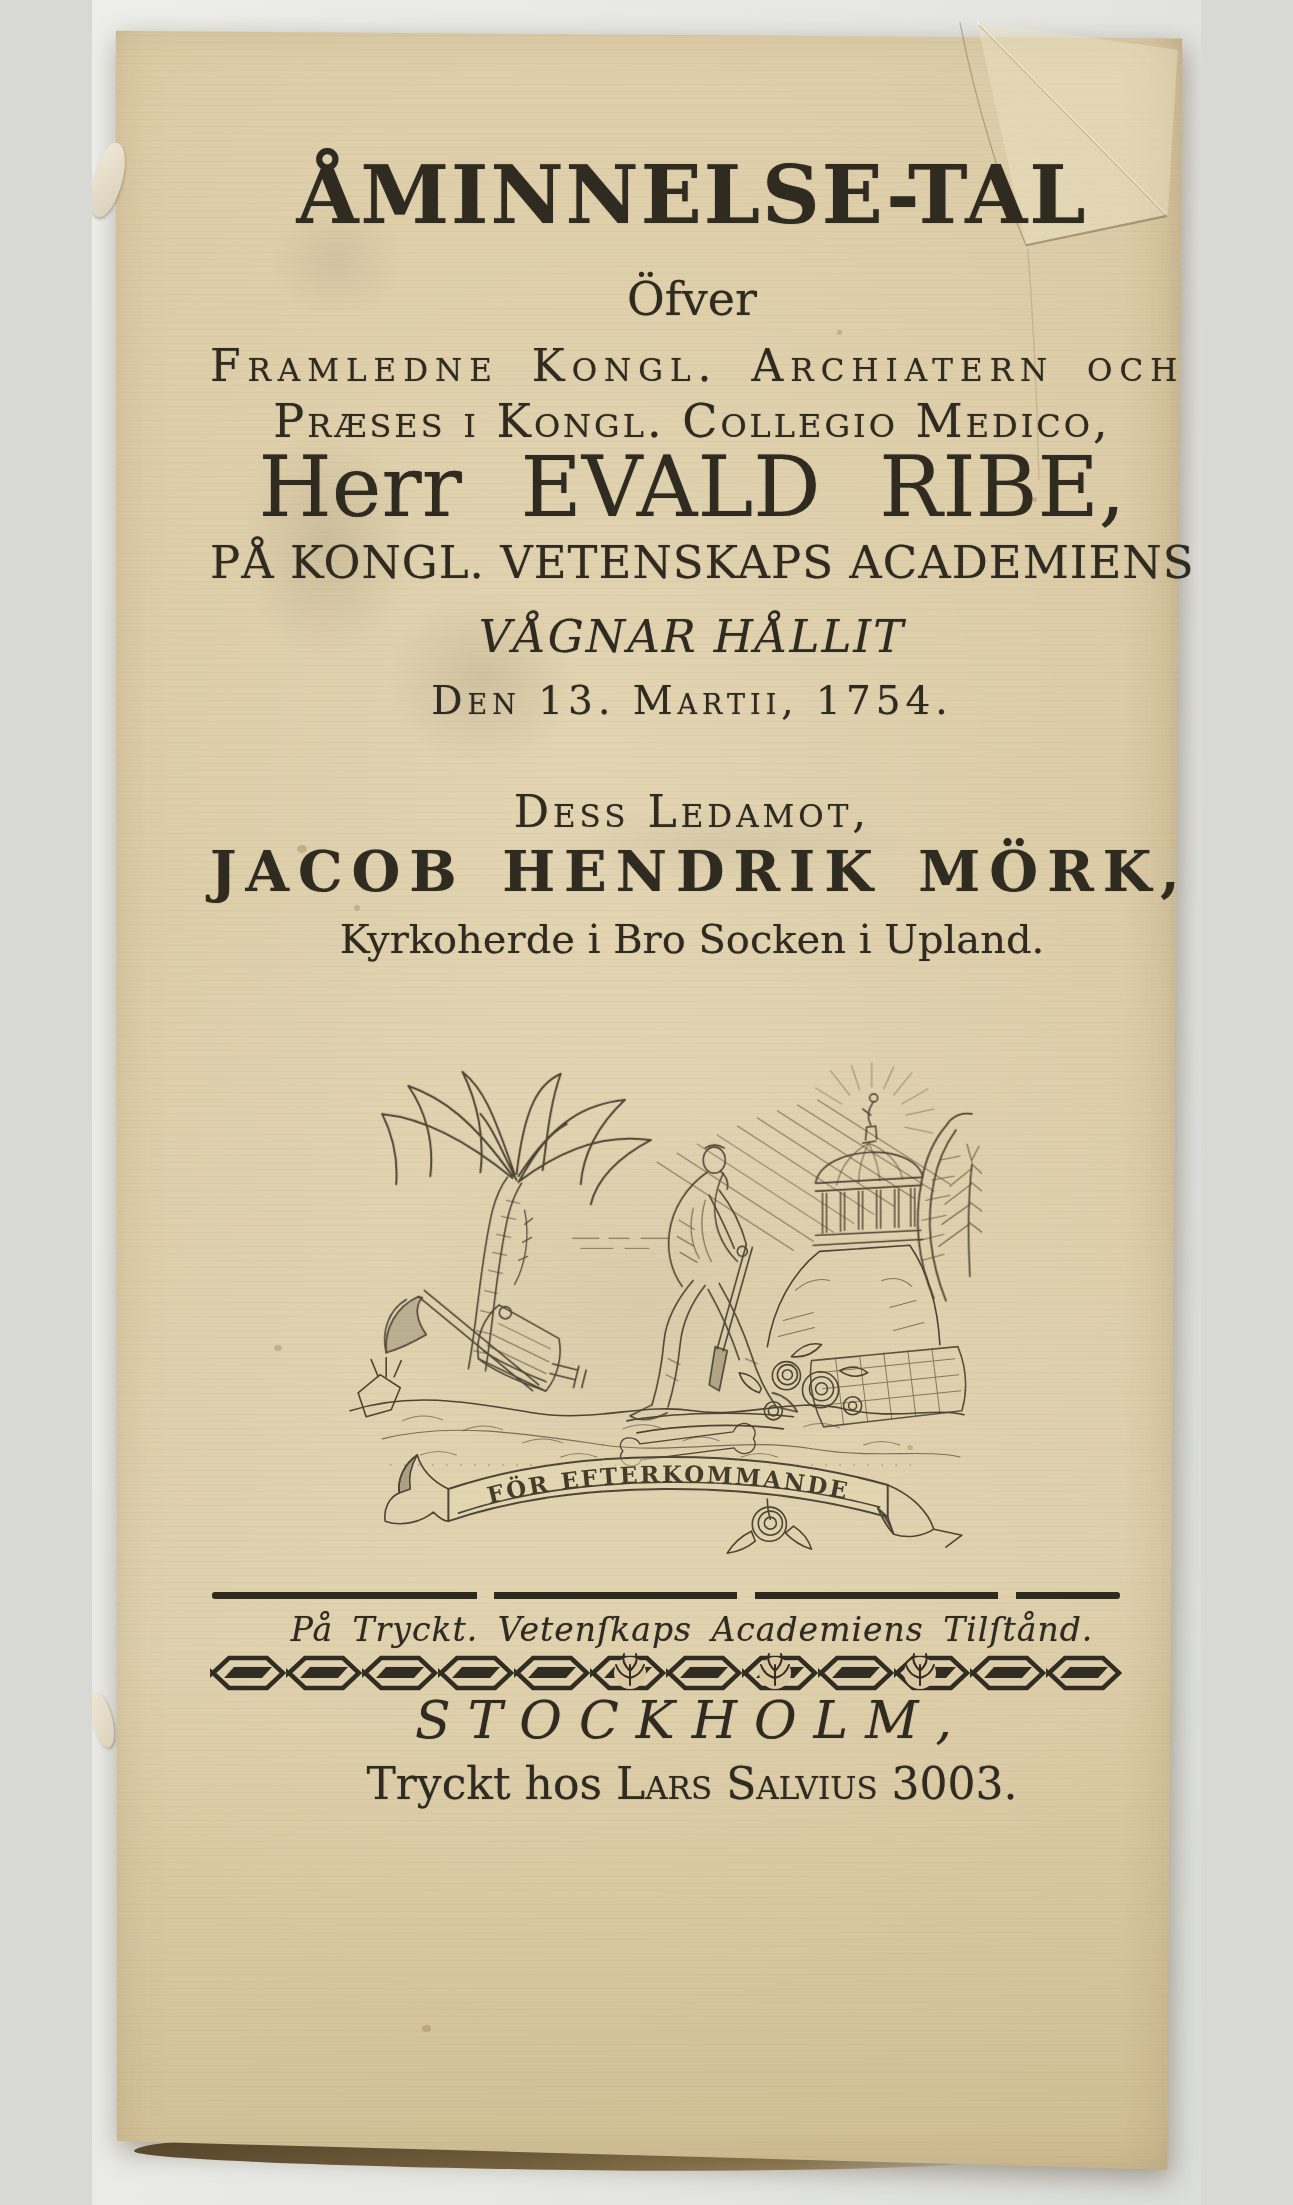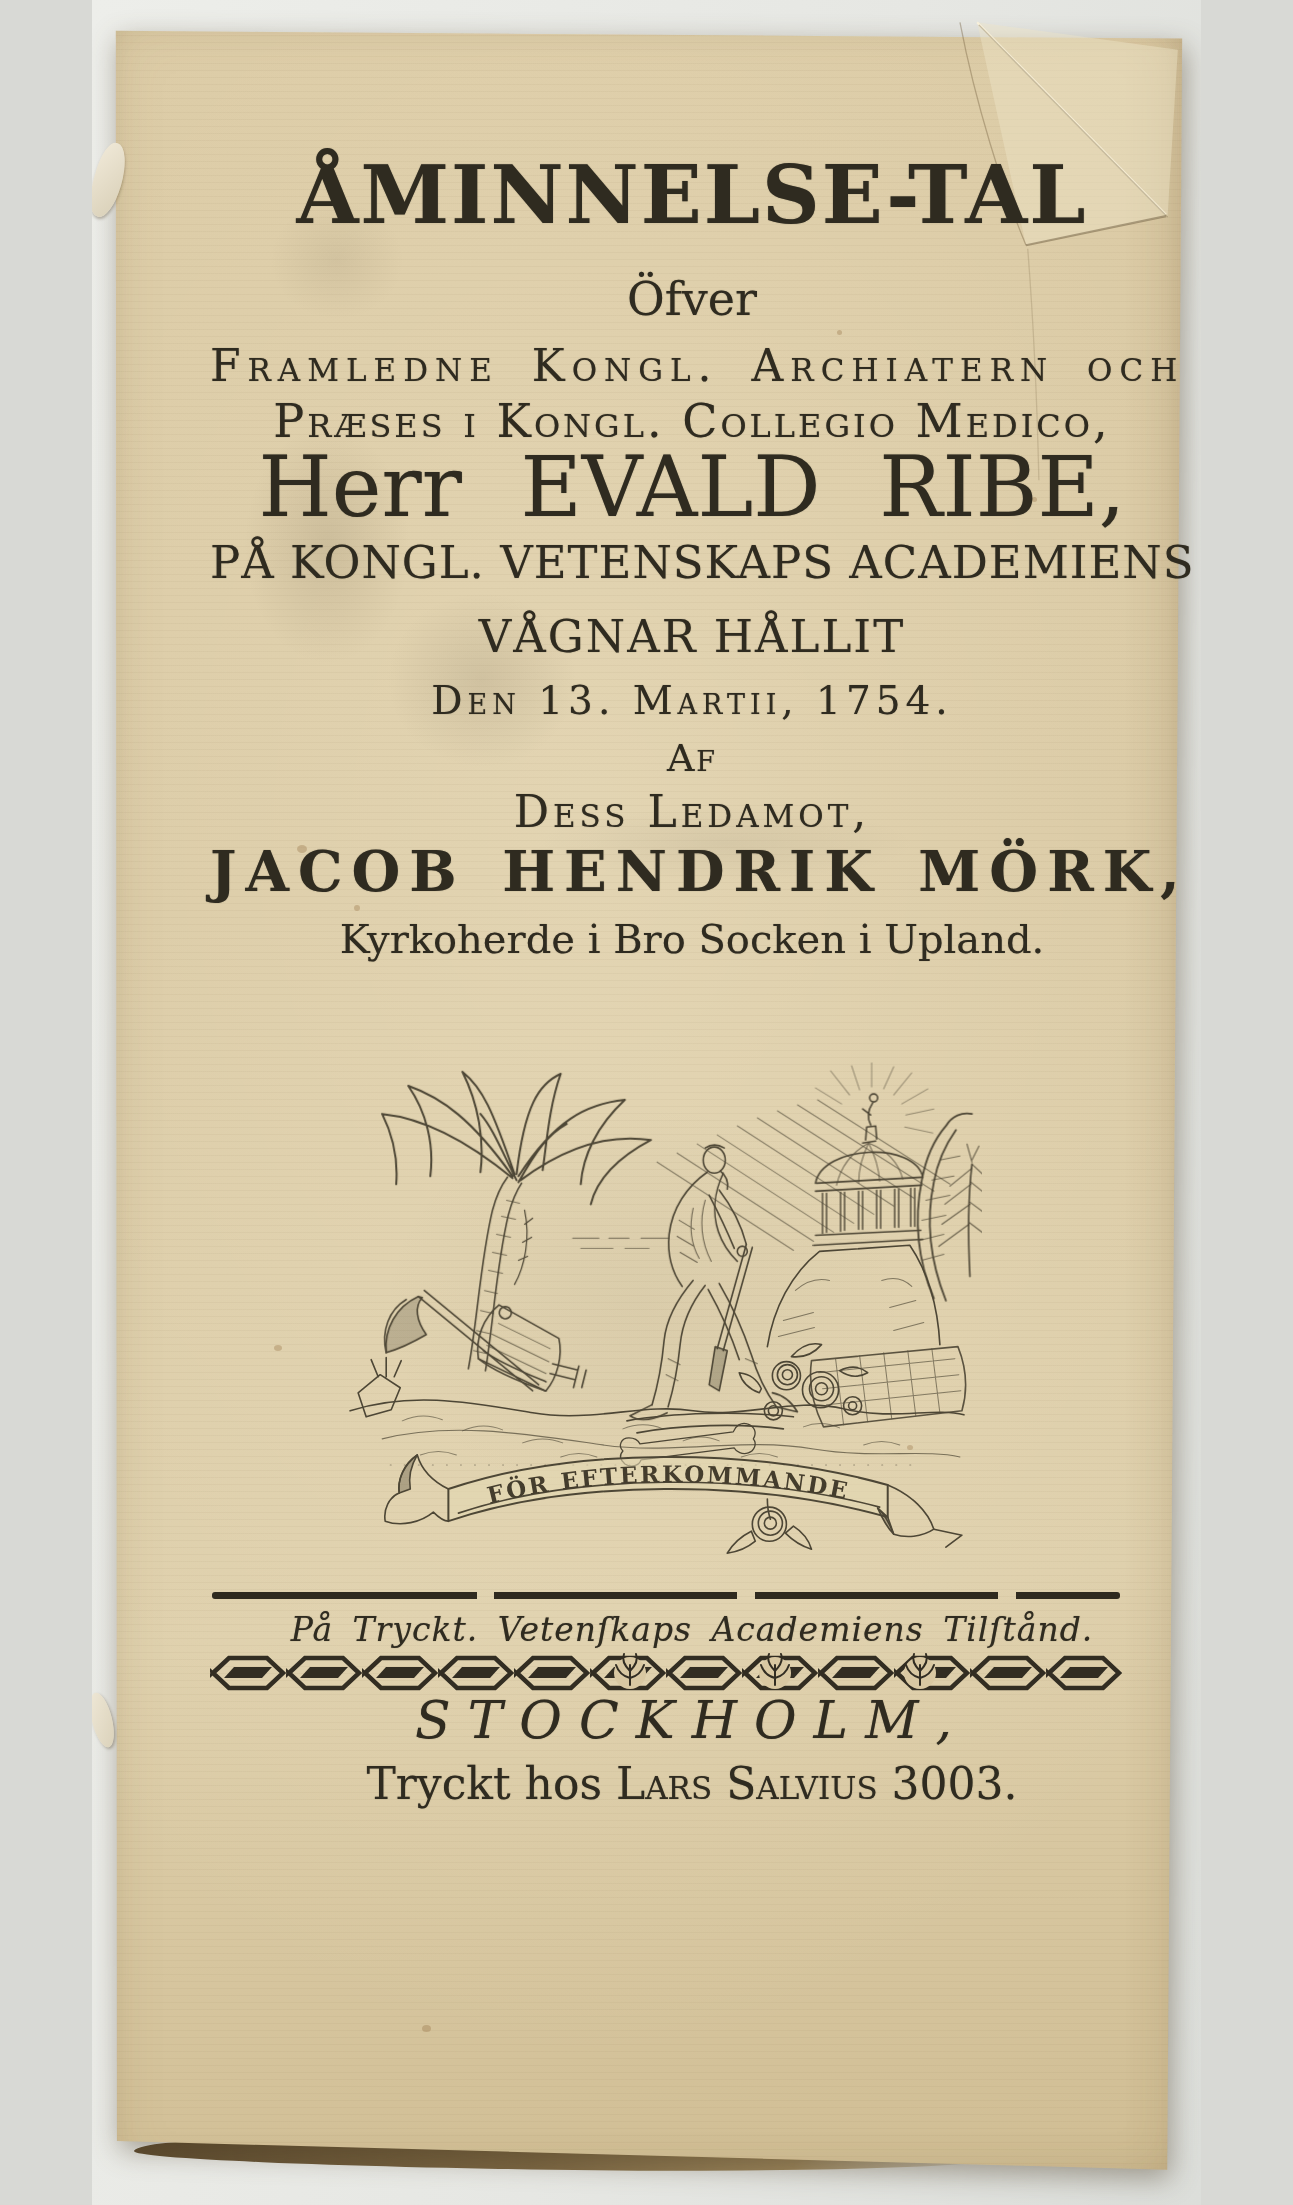--- a/index.html
+++ b/index.html
@@ -48,21 +48,21 @@
   .text-layer{position:absolute;inset:0;z-index:6;}
   .line{position:absolute;left:118px;width:964px;text-align:center;white-space:nowrap;
     color:#2f2b20;text-shadow:0 0 1px rgba(47,43,32,.5);}
   .sc{font-variant:small-caps;}
   .l-title   {top:148px;font-size:80px;letter-spacing:2px;font-weight:bold;}
   .l-ofver   {top:272px;font-size:46px;}
   .l-fram    {top:340px;font-size:44px;letter-spacing:7px;word-spacing:12px;}
   .l-praeses {top:394px;font-size:46px;letter-spacing:3px;}
   .l-herr    {top:438px;font-size:84px;word-spacing:32px;}
   .l-pa      {top:536px;font-size:45px;letter-spacing:1px;}
-  .l-vagnar  {top:610px;font-size:45px;letter-spacing:2px;}
+  .l-vagnar  {top:610px;font-size:45px;letter-spacing:2px;font-style:italic;}
   .l-date    {top:678px;font-size:39px;letter-spacing:5px;}
   .l-af      {top:736px;font-size:38px;letter-spacing:2px;}
   .l-dess    {top:786px;font-size:44px;letter-spacing:4px;}
   .l-author  {top:838px;font-size:56px;letter-spacing:9px;word-spacing:8px;font-weight:bold;}
   .l-kyrko   {top:916px;font-size:40px;}
   .engraving{position:absolute;left:228px;top:1056px;width:662px;height:505px;z-index:6;}
   .rule{position:absolute;left:120px;top:1592px;width:908px;height:7px;z-index:6;border-radius:3px;
     background:linear-gradient(90deg,
       #2f2a1f 0 265px, rgba(0,0,0,0) 265px 282px,
       #2f2a1f 282px 525px, rgba(0,0,0,0) 525px 543px,
@@ -116,21 +116,20 @@
   <div class="text-layer">
 
     <div class="line l-title">ÅMINNELSE-TAL</div>
     <div class="line l-ofver">Öfver</div>
     <div class="line l-fram sc">Framledne Kongl. Archiatern och</div>
     <div class="line l-praeses sc">Præses i Kongl. Collegio Medico,</div>
     <div class="line l-herr"><span>Herr</span> <span>EVALD RIBE,</span></div>
     <div class="line l-pa">PÅ KONGL. VETENSKAPS ACADEMIENS</div>
     <div class="line l-vagnar">VÅGNAR HÅLLIT</div>
     <div class="line l-date sc">Den 13. Martii, 1754.</div>
-    <div class="line l-af sc">Af</div>
     <div class="line l-dess sc">Dess Ledamot,</div>
     <div class="line l-author">JACOB HENDRIK MÖRK,</div>
     <div class="line l-kyrko">Kyrkoherde i Bro Socken i Upland.</div>
 
     <svg class="engraving" viewBox="0 0 660 500">
       <g stroke="#403a2b" stroke-width="1.6" fill="none" stroke-linecap="round" stroke-linejoin="round" opacity="0.92">
 
         <path stroke-width="1.1" opacity=".6" d="M336,104 L472,192 M356,95 L492,183 M376,86 L512,174 M396,77 L532,165 M416,68 L552,156 M436,60 L572,148 M456,53 L592,140 M476,47 L612,133 M496,42 L628,126 M252,180 h26 m10,0 h20 m12,0 h28 M260,190 h32 m12,0 h24"></path>
 
         <g>

